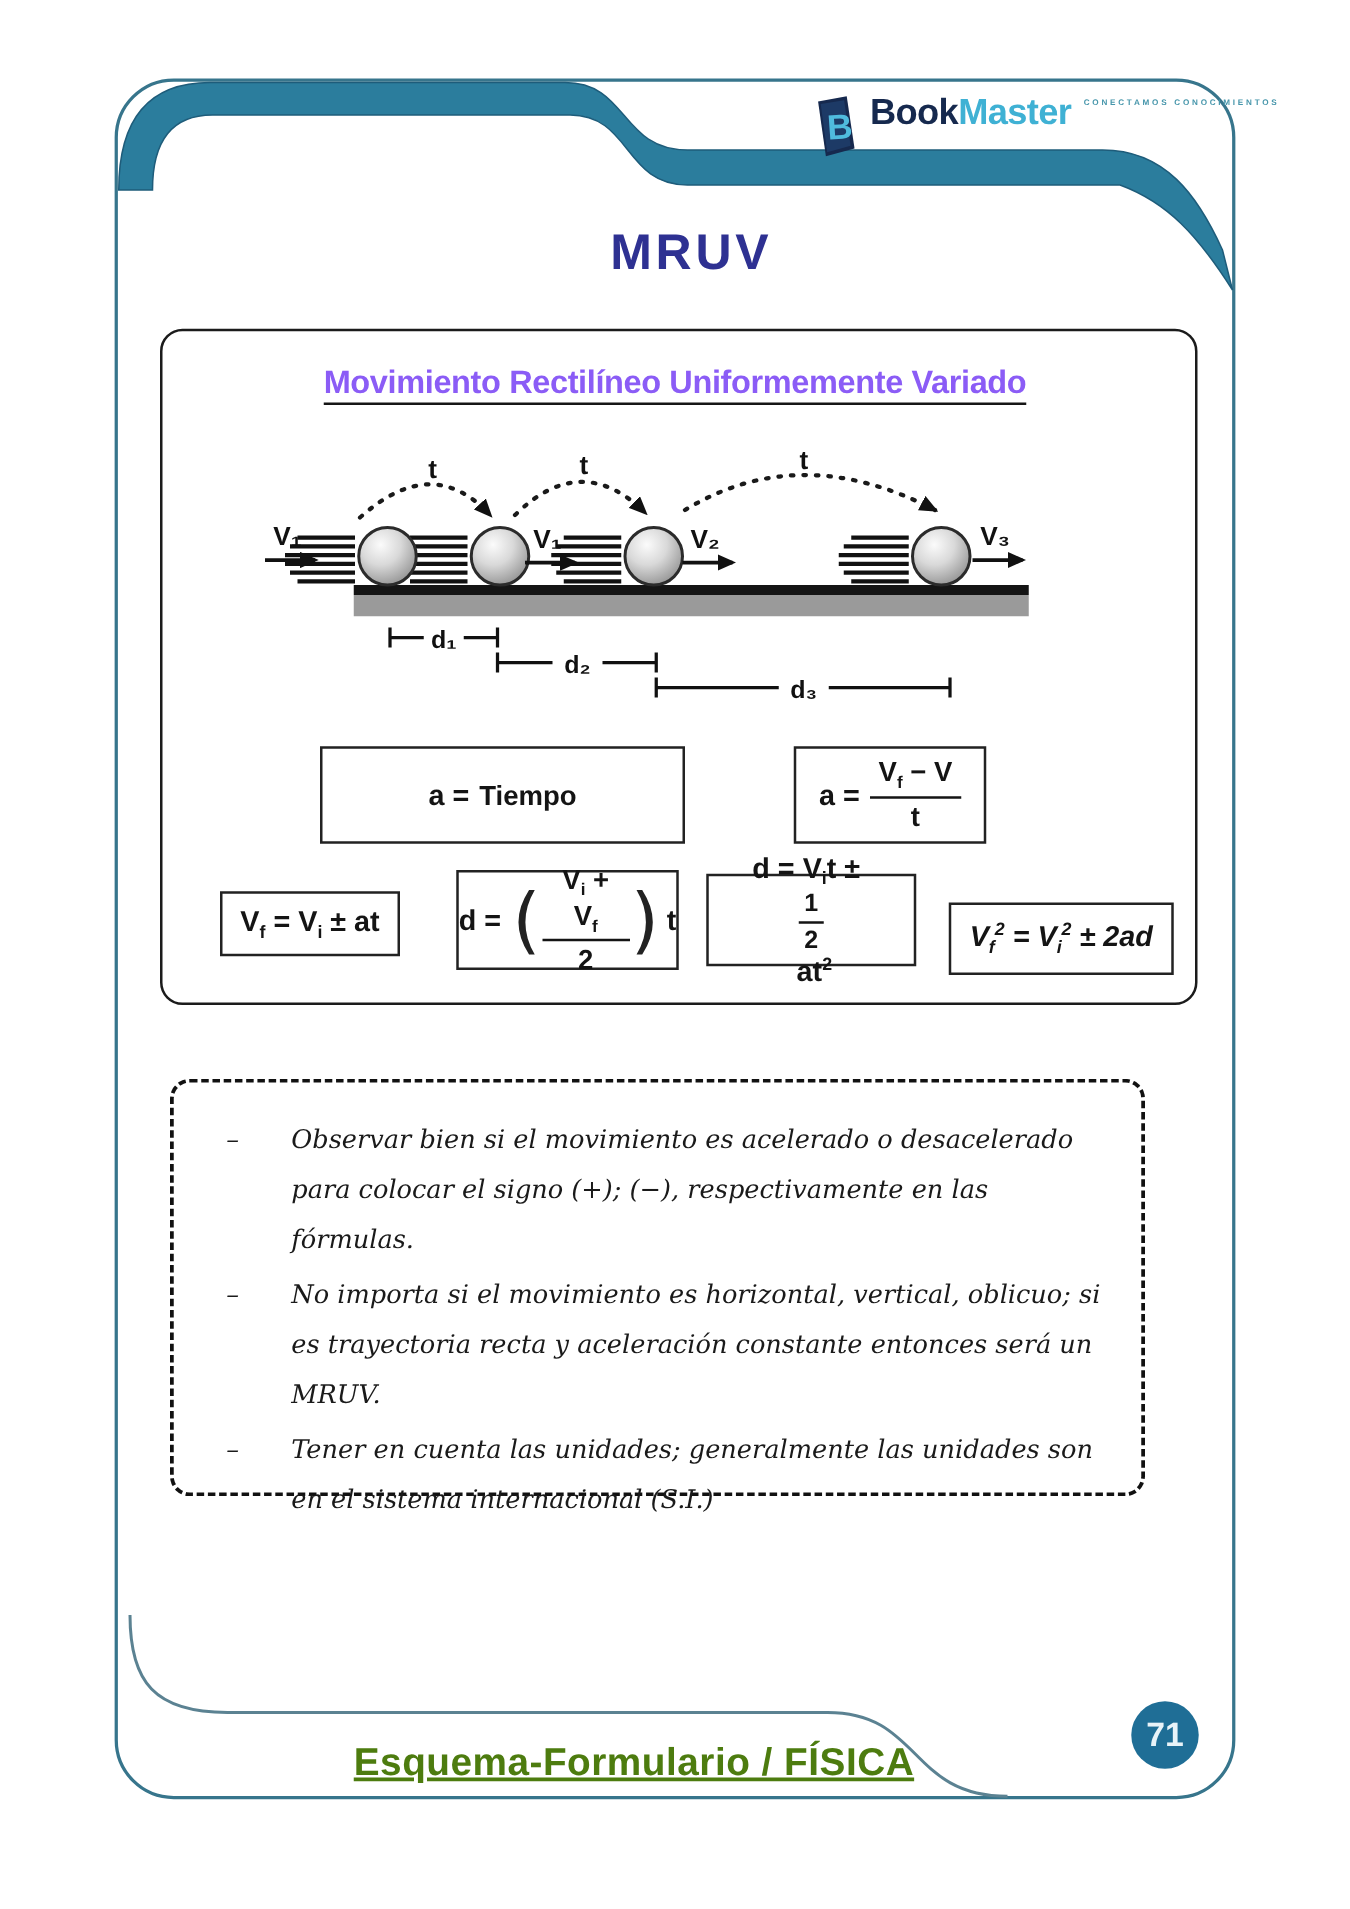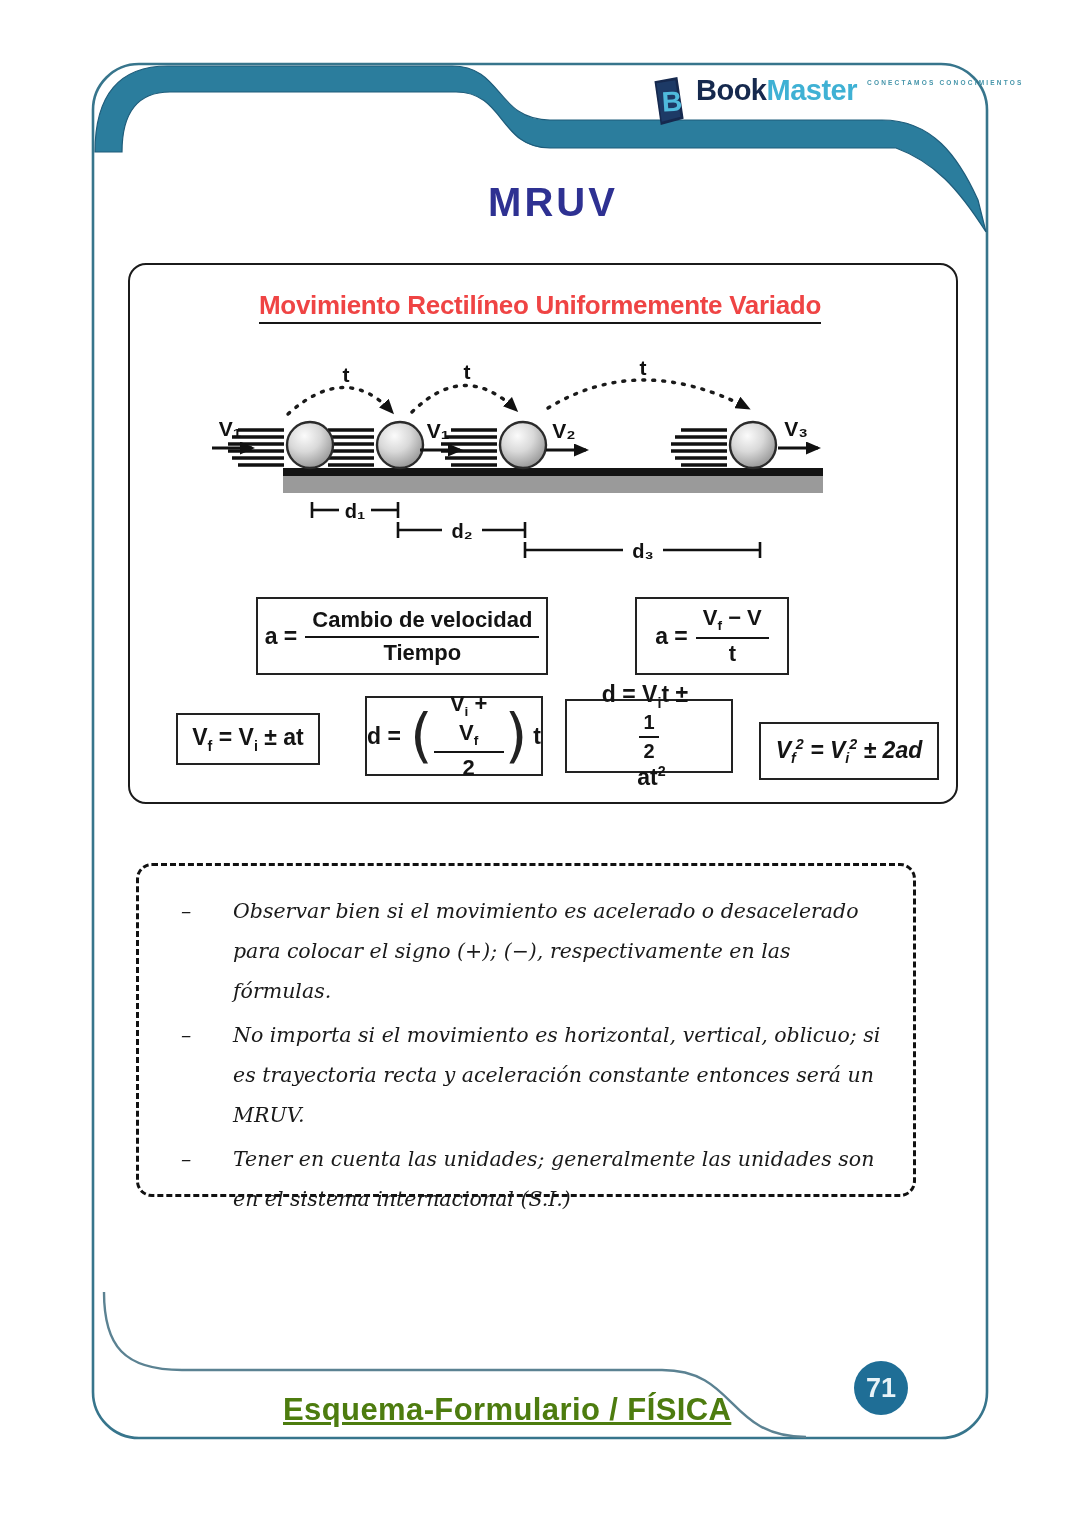--- a/index.html
+++ b/index.html
@@ -20,21 +20,21 @@
             text-transform:uppercase;font-weight:bold;}
 
   
   .mruv{left:0;top:180px;width:1046px;text-align:center;font-size:40px;font-weight:bold;
         letter-spacing:3px;color:#2e3192;padding-left:30px;}
 
   
   .panel{left:128px;top:263px;width:826px;height:537px;border:2.5px solid #1b1b1b;
          border-radius:18px;background:#fff;}
   .panel-title{left:0;top:290px;width:1080px;text-align:center;font-size:26px;font-weight:bold;
-               letter-spacing:-0.3px;color:#ef4444;}
+               letter-spacing:-0.3px;color:#8b5cf6;}
   .panel-title span{border-bottom:2.5px solid #161616;padding-bottom:2px;}
 
   
   .fbox{border:2.2px solid #222;background:#fff;display:flex;align-items:center;
         justify-content:center;font-weight:bold;color:#141414;}
   .f-lead{font-size:23px;margin-right:8px;white-space:nowrap;}
   .frac{display:inline-block;text-align:center;vertical-align:middle;font-size:22px;}
   .frac .num{display:block;border-bottom:2.2px solid #141414;padding:0 7px 3px;}
   .frac .den{display:block;padding-top:2px;}
   .plain{font-size:23px;white-space:nowrap;}
@@ -59,21 +59,21 @@
        padding:26px 22px 0 42px;font-family:"DejaVu Serif",serif;}
   .obs-title{font-size:25px;font-weight:bold;font-style:italic;margin-bottom:16px;}
   .obs-title span{border-bottom:2.4px solid #111;padding-bottom:1px;}
   .obs-item{display:flex;font-style:italic;font-size:20.5px;line-height:1.95;margin-bottom:4px;color:#1a1a1a;}
   .obs-marker{width:52px;flex:none;}
   .obs-text{flex:1;}
 
   
   .footer-text{left:283px;top:1392px;font-size:31px;font-weight:bold;color:#4d7c0f;
                letter-spacing:0.4px;text-decoration:underline;}
-  .page-badge{left:854px;top:1361px;width:54px;height:54px;border-radius:50%;
+  .page-badge{left:905px;top:1361px;width:54px;height:54px;border-radius:50%;
               background:#1f6e96;color:#e8f3f8;display:flex;align-items:center;
               justify-content:center;font-size:27px;font-weight:bold;}
 </style>
 </head>
 <body>
 
 <svg class="frame" width="1080" height="1527" viewBox="0 0 1080 1527">
   <rect x="93" y="64" width="894" height="1374" rx="46" fill="none" stroke="#37758c" stroke-width="2.6"></rect>
   <path d="M 95 152 Q 95 66 168 66 L 452 66 C 503 66 496 120 550 120 L 882 120
            C 932 120 958 156 978 200 L 986 232 C 958 188 934 162 896 148 L 550 148
@@ -203,21 +203,20 @@
   <g font-family="Liberation Sans, sans-serif" font-weight="bold" font-size="20" fill="#111" text-anchor="middle">
     <text x="205" y="166">d₁</text>
     <text x="312" y="186">d₂</text>
     <text x="493" y="206">d₃</text>
   </g>
 </svg>
 
 <div class="abs fbox fbox-a">
   <span class="f-lead">a =</span>
   <span class="frac">
-    <span class="num">Cambio de velocidad</span>
     <span class="den">Tiempo</span>
   </span>
 </div>
 
 <div class="abs fbox fbox-b">
   <span class="f-lead">a =</span>
   <span class="frac">
     <span class="num">V<sub>f</sub> − V</span>
     <span class="den">t</span>
   </span>

